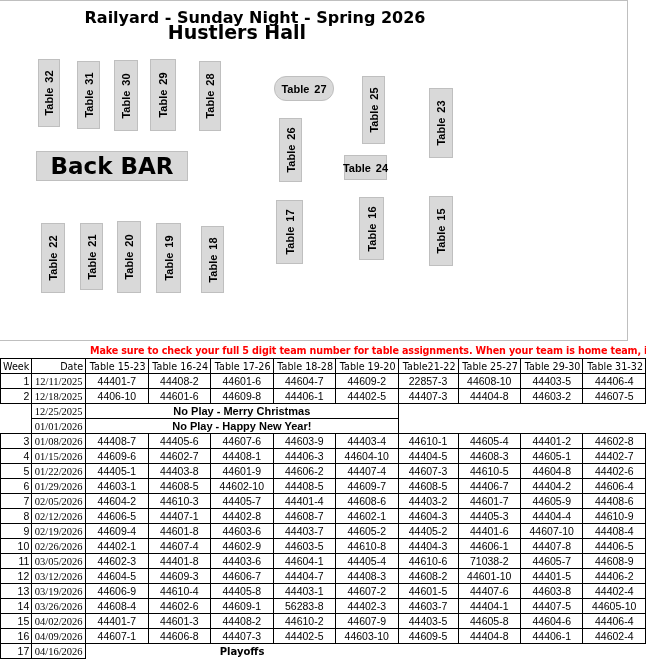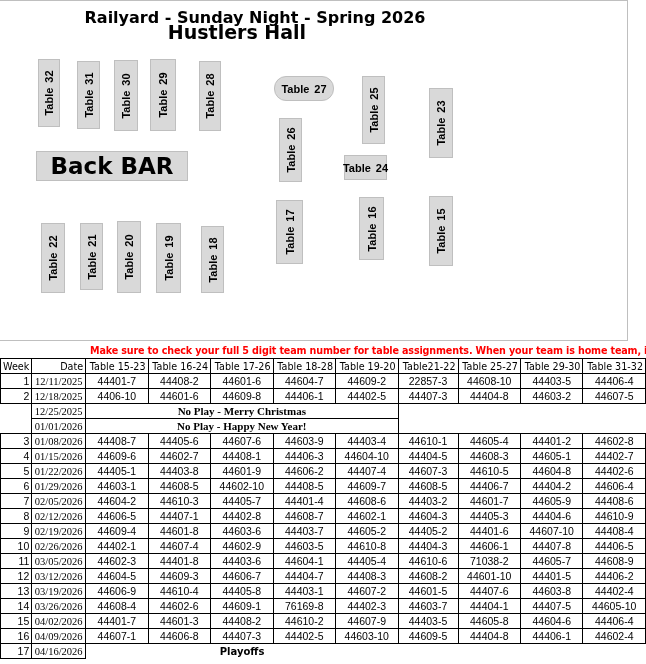--- a/index.html
+++ b/index.html
@@ -14,21 +14,21 @@
   .bar span { font-family:"DejaVu Sans", sans-serif; font-size:23px; font-weight:bold; word-spacing:0; }
   .notice { position:absolute; left:90px; top:345px; width:550px; text-align:right; color:#ff0000; font-weight:bold; font-size:9.6px; font-family:"DejaVu Sans", sans-serif; white-space:nowrap; letter-spacing:-0.15px; }
   table.sched { position:absolute; left:0; top:358px; border-collapse:collapse; font-size:10.5px; }
   table.sched td, table.sched th { border:1px solid #000; height:15px; padding:0 2px; box-sizing:border-box; white-space:nowrap; }
   table.sched th { font-family:"DejaVu Sans", sans-serif; font-size:9.6px; font-weight:normal; text-align:right; }
   table.sched td { text-align:center; }
   td.wk { text-align:right !important; width:31px; }
   td.dt { width:58px;font-family:Liberation Serif, serif; }
   td.c { width:70px; }
   td.nb { border:none !important; }
-  td.msg { font-family:Liberation Serif, serif; font-weight:bold; font-size:11px; border-right:1px solid #000; }
+  td.msg { font-family:Liberation Sans, sans-serif; font-weight:bold; font-size:11px; border-right:1px solid #000; }
   td.playoffs { font-family:"DejaVu Sans", sans-serif; font-weight:bold; font-size:10px; border:none !important; }
 </style>
 </head>
 <body>
 
 <div class="floor"></div>
 <div class="title main">Railyard - Sunday Night - Spring 2026</div>
 <div class="title sub">Hustlers Hall</div>
 
 <div class="tbl v" style="left:38px;top:59px;width:22px;height:68px;">
@@ -217,21 +217,21 @@
       <tr>
         <td class="wk">8</td>
         <td class="dt">02/12/2026</td>
         <td class="c">44606-5</td>
         <td class="c">44407-1</td>
         <td class="c">44402-8</td>
         <td class="c">44608-7</td>
         <td class="c">44602-1</td>
         <td class="c">44604-3</td>
         <td class="c">44405-3</td>
-        <td class="c">44404-6</td>
+        <td class="c">44404-4</td>
         <td class="c">44610-9</td>
       </tr>
       <tr>
         <td class="wk">9</td>
         <td class="dt">02/19/2026</td>
         <td class="c">44609-4</td>
         <td class="c">44601-8</td>
         <td class="c">44603-6</td>
         <td class="c">44403-7</td>
         <td class="c">44605-2</td>
@@ -291,21 +291,21 @@
         <td class="c">44407-6</td>
         <td class="c">44603-8</td>
         <td class="c">44402-4</td>
       </tr>
       <tr>
         <td class="wk">14</td>
         <td class="dt">03/26/2026</td>
         <td class="c">44608-4</td>
         <td class="c">44602-6</td>
         <td class="c">44609-1</td>
-        <td class="c">76169-8</td>
+        <td class="c">56283-8</td>
         <td class="c">44402-3</td>
         <td class="c">44603-7</td>
         <td class="c">44404-1</td>
         <td class="c">44407-5</td>
         <td class="c">44605-10</td>
       </tr>
       <tr>
         <td class="wk">15</td>
         <td class="dt">04/02/2026</td>
         <td class="c">44401-7</td>

